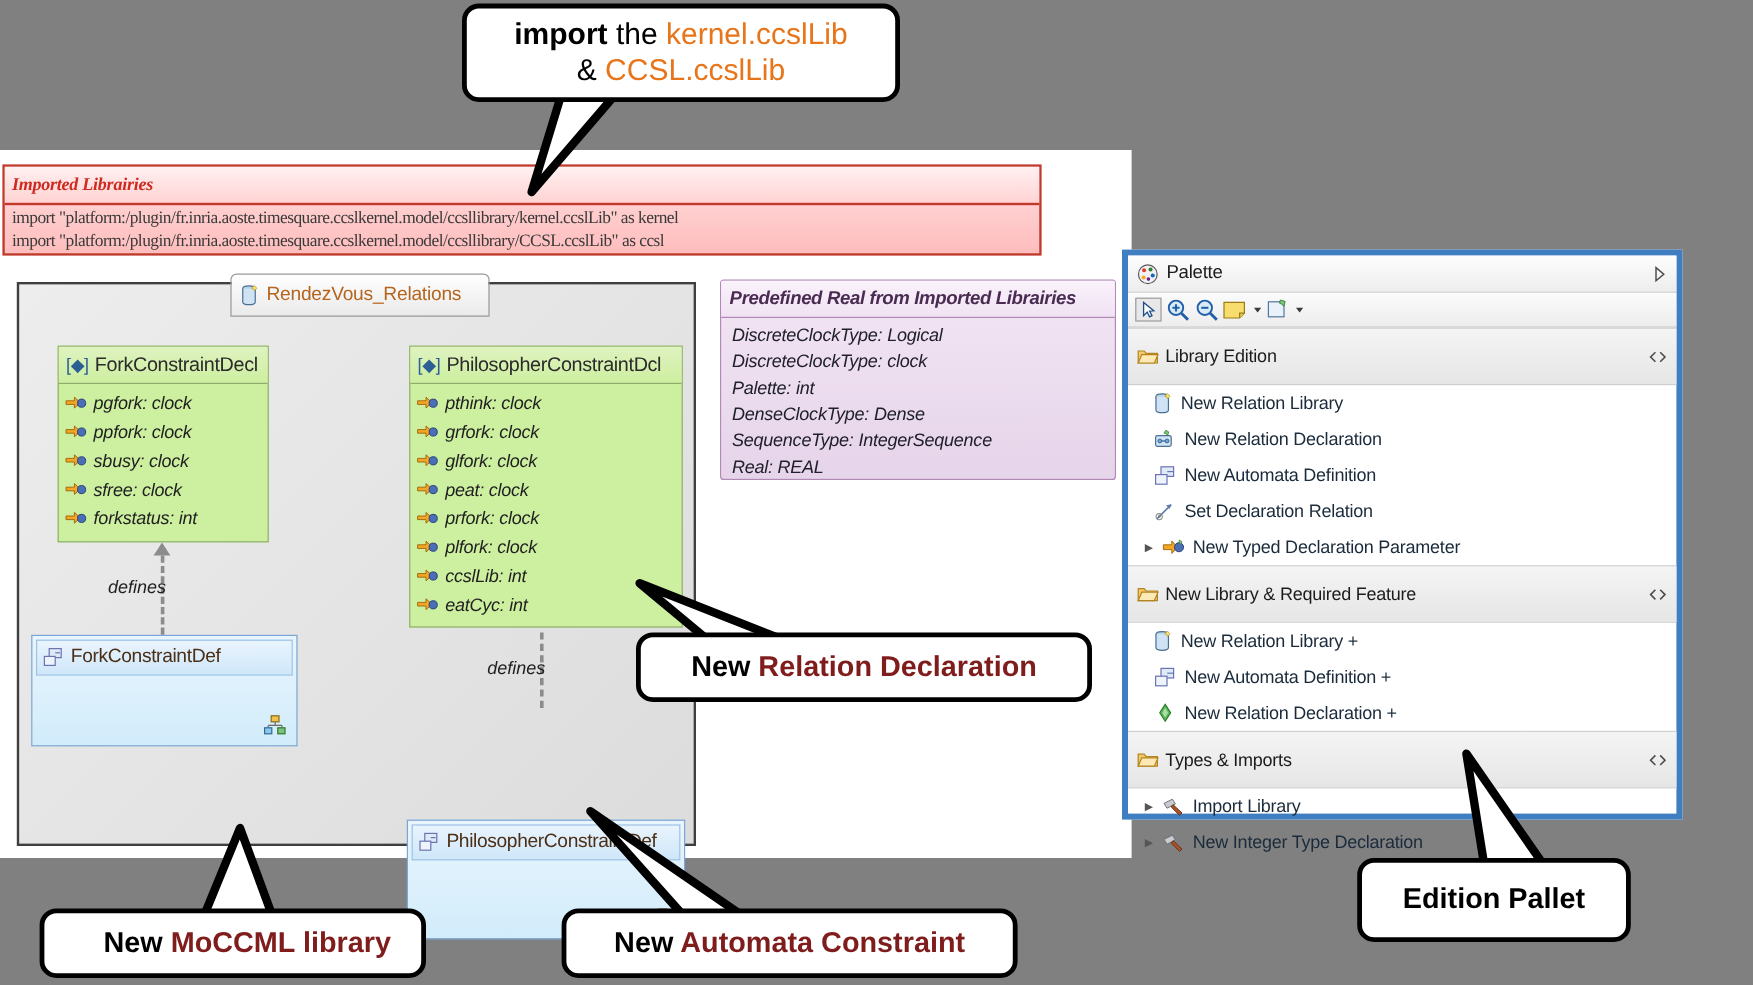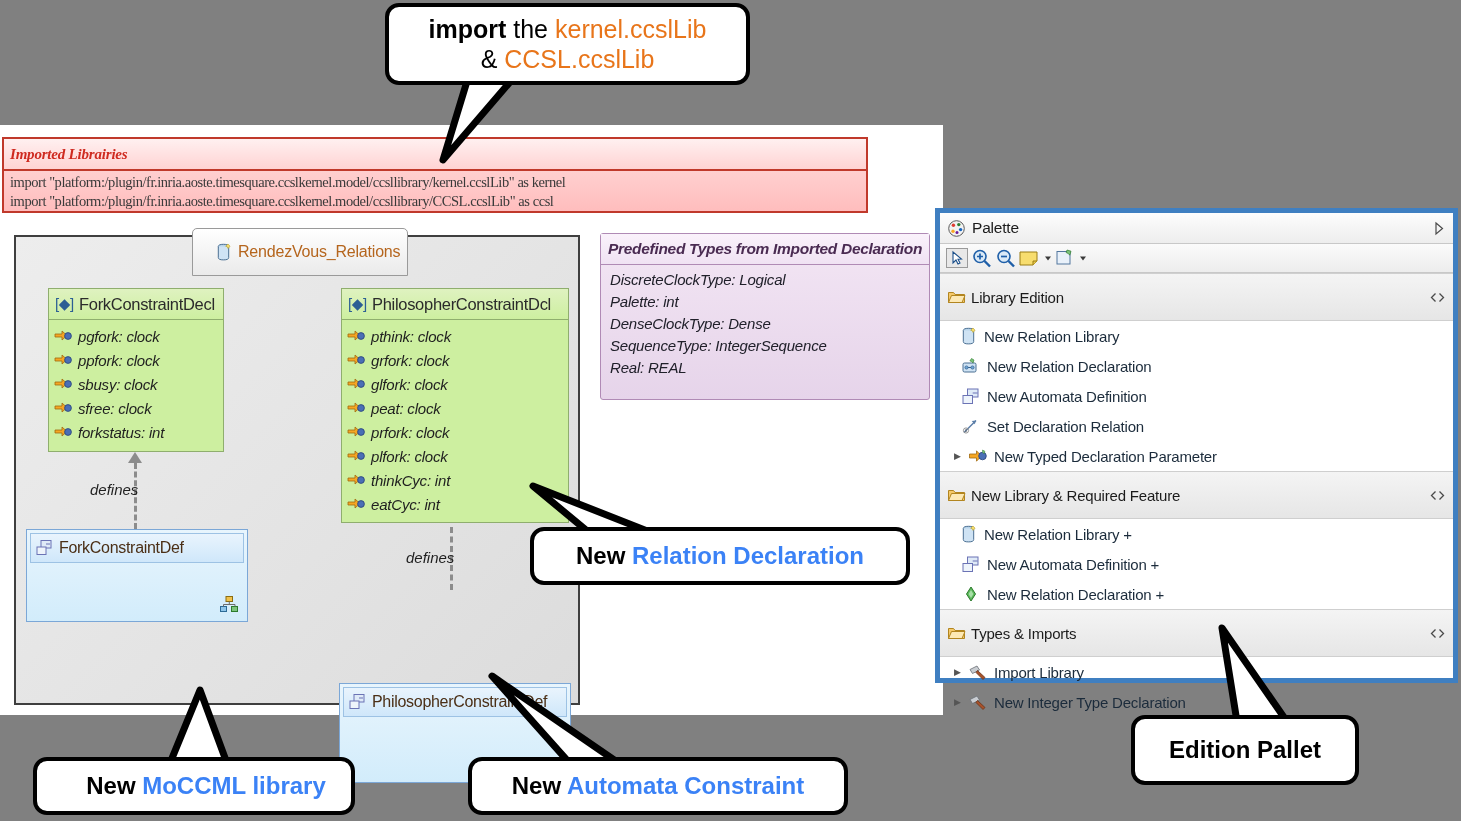--- a/index.html
+++ b/index.html
@@ -31,24 +31,24 @@
     font-size:14.5px;color:#3a3a3a;line-height:19px;letter-spacing:-0.45px;
     white-space:nowrap;
   }
 
   
   #diag-frame{left:14px;top:235px;width:566px;height:470px;
     border:2px solid #3f3f3f;box-sizing:border-box;
     background:linear-gradient(135deg,#ededed,#e3e3e3 60%,#dcdcdc);
   }
   #diag-tab{
-    left:192px;top:228px;width:216px;height:48px;
+    left:192px;top:228px;width:216px;height:36px;
     background:linear-gradient(#ffffff,#eaeaea);
     border:1px solid #9a9a9a;border-radius:5px 5px 0 0;
-    box-sizing:border-box;display:flex;align-items:center;gap:6px;padding-left:24px;
+    box-sizing:border-box;display:flex;align-items:center;gap:6px;padding-left:8px;
     z-index:4;
   }
   #diag-tab .lbl{font-size:16px;color:#b5651d;letter-spacing:-0.2px;}
 
   
   .decl{
     border:1px solid #8fae6e;box-sizing:border-box;
     background:#cdefa0;
   }
   .decl .hdr{
@@ -99,21 +99,21 @@
     letter-spacing:-0.3px;white-space:nowrap;
   }
   #predef .body{padding:4px 0 0 9px;}
   #predef .body div{
     font-size:15px;font-style:italic;color:#20202a;line-height:22px;
     letter-spacing:-0.2px;white-space:nowrap;
   }
 
   
   #palette{
-    left:935px;top:208px;width:523px;height:475px;
+    left:935px;top:208px;width:467px;height:475px;
     border:5px solid #3f7fc1;box-sizing:border-box;background:#ffffff;
   }
   #pal-header{
     height:30px;display:flex;align-items:center;gap:7px;padding:0 8px;
     background:linear-gradient(#fdfdfd,#ededed);
     border-bottom:1px solid #c8c8c8;
   }
   #pal-header .t{font-size:15.5px;color:#1b1b1b;flex:1;letter-spacing:-0.2px;}
   #pal-toolbar{
     height:28px;display:flex;align-items:center;gap:3px;padding:0 6px;
@@ -134,21 +134,21 @@
   .pal-item .arr{width:8px;color:#555;font-size:9px;line-height:1;}
   .pal-item.noarr{padding-left:22px;}
 
   
   .callout{
     background:#ffffff;border:4px solid #000000;border-radius:14px;
     box-sizing:border-box;display:flex;align-items:center;justify-content:center;
     text-align:center;
   }
   .callout .txt{font-weight:bold;line-height:1.22;}
-  .blk{color:#000;} .blu{color:#3b82f6;} .org{color:#e8751a;}
+  .blk{color:#000;} .blu{color:#7f1d1d;} .org{color:#e8751a;}
 
   svg{display:block;overflow:visible;}
 </style>
 </head>
 <body>
 
 <div class="abs" id="canvas"></div>
 
 <div class="abs" id="imported-libs">
   <div class="ttl">Imported Librairies</div>
@@ -259,21 +259,21 @@
           <path d="M0 4 h7 v-3 l5 4.5 l-5 4.5 v-3 h-7 z" fill="#f5a623" stroke="#a06a10" stroke-width="0.8"></path>
           <circle cx="13" cy="6" r="3.4" fill="#4a6fb5" stroke="#27407a" stroke-width="0.8"></circle>
         </svg>
       <span>plfork: clock</span>
     </div>
     <div class="row">
       <svg width="17" height="13" viewBox="0 0 17 13">
           <path d="M0 4 h7 v-3 l5 4.5 l-5 4.5 v-3 h-7 z" fill="#f5a623" stroke="#a06a10" stroke-width="0.8"></path>
           <circle cx="13" cy="6" r="3.4" fill="#4a6fb5" stroke="#27407a" stroke-width="0.8"></circle>
         </svg>
-      <span>thinkCyc: int</span>
+      <span>ccslLib: int</span>
     </div>
     <div class="row">
       <svg width="17" height="13" viewBox="0 0 17 13">
           <path d="M0 4 h7 v-3 l5 4.5 l-5 4.5 v-3 h-7 z" fill="#f5a623" stroke="#a06a10" stroke-width="0.8"></path>
           <circle cx="13" cy="6" r="3.4" fill="#4a6fb5" stroke="#27407a" stroke-width="0.8"></circle>
         </svg>
       <span>eatCyc: int</span>
     </div>
   </div>
 </div>
@@ -313,23 +313,24 @@
   </div>
   <svg class="corner" width="19" height="17" viewBox="0 0 19 17">
     <rect x="6" y="0.5" width="6.5" height="5" fill="#f0c14b" stroke="#8a6d12"></rect>
     <rect x="0.5" y="10.5" width="6" height="5" fill="#8fc6ea" stroke="#2d6b96"></rect>
     <rect x="11.5" y="10.5" width="6" height="5" fill="#7cc47c" stroke="#2c7a2c"></rect>
     <path d="M9.3 5.5 v3 M3.5 8.5 h11.5 M3.5 8.5 v2 M15 8.5 v2" stroke="#6b6b6b" stroke-width="1" fill="none"></path>
   </svg>
 </div>
 
 <div class="abs" id="predef">
-  <div class="ttl">Predefined Types from Imported Declaration</div>
+  <div class="ttl">Predefined Real from Imported Librairies</div>
   <div class="body">
     <div>DiscreteClockType: Logical</div>
+    <div>DiscreteClockType: clock</div>
     <div>Palette: int</div>
     <div>DenseClockType: Dense</div>
     <div>SequenceType: IntegerSequence</div>
     <div>Real: REAL</div>
   </div>
 </div>
 
 <div class="abs" id="palette">
 
   <div id="pal-header">

